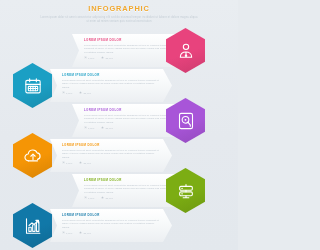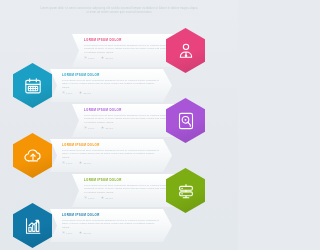--- a/index.html
+++ b/index.html
@@ -60,20 +60,21 @@
     filter:drop-shadow(0 1px 1.5px rgba(60,75,90,.3));
   }
   .hex svg{display:block;}
 </style>
 </head>
 <body>
 
 <div id="infographic">
 
   <div class="header">
+    <div class="title">INFOGRAPHIC</div>
     <div class="subtitle">Lorem ipsum dolor sit amet consectetur adipiscing elit sed do eiusmod tempor incididunt ut labore et dolore magna aliqua ut enim ad minim veniam quis nostrud exercitation</div>
   </div>
 
   <div id="rows-container">
       <div class="row" style="top: 28px;">
         <div class="card right-point" style="left: 72px; width: 116px;">
           <div class="card-inner">
             <div class="card-head" style="color: rgb(232, 67, 125);">LOREM IPSUM DOLOR</div>
             <div class="card-body">Lorem ipsum dolor sit amet consectetur adipiscing elit sed do eiusmod tempor incididunt ut labore et dolore magna aliqua enim ad minim veniam quis nostrud exercitation ullamco laboris.</div>
             <div class="card-stats">

